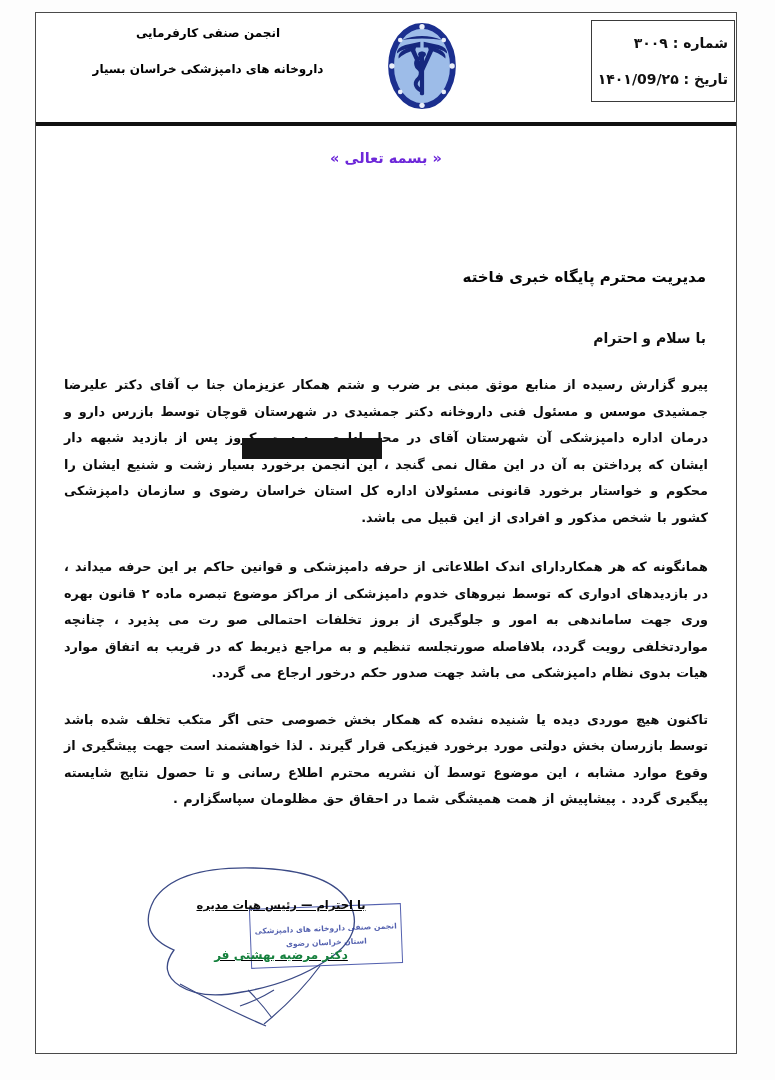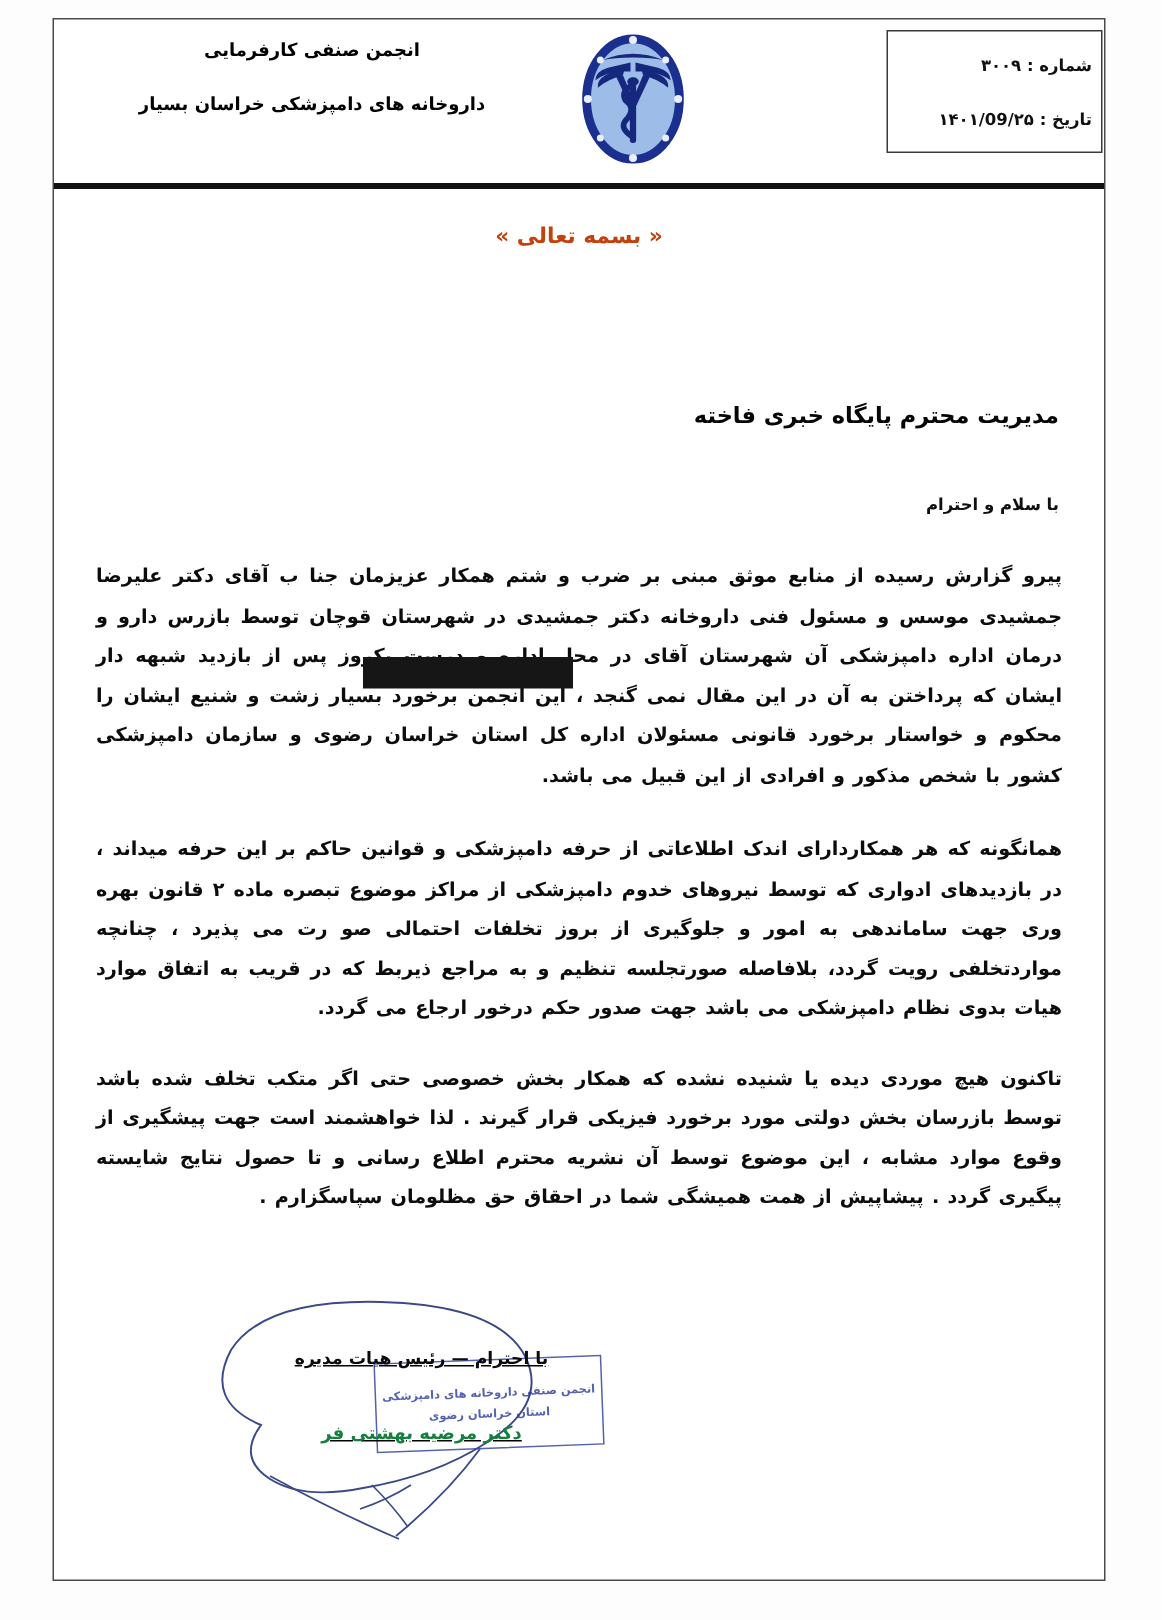--- a/index.html
+++ b/index.html
@@ -54,21 +54,21 @@
     height: 82px;
     border: 1px solid #3a3a3a;
     box-sizing: border-box;
     display: flex;
     flex-direction: column;
     justify-content: space-around;
     align-items: flex-start;
     padding: 4px 6px;
   }
   .meta-line {
-    font-size: 11px;
+    font-size: 14px;
     font-weight: bold;
     color: #101010;
     letter-spacing: 0.2px;
     direction: rtl;
     white-space: nowrap;
   }
 
   #org-titles {
     position: absolute;
     left: 8px;
@@ -114,38 +114,38 @@
     direction: rtl;
   }
 
   #basmala {
     position: absolute;
     left: 0; right: 0;
     top: 22px;
     text-align: center;
     font-size: 14.5px;
     font-weight: bold;
-    color: #c2410c;
+    color: #6d28d9;
   }
 
   #recipient {
     position: absolute;
     right: 30px;
     top: 140px;
     font-size: 15px;
     font-weight: bold;
     color: #060606;
     letter-spacing: 0.2px;
   }
 
   #salutation {
     position: absolute;
     right: 30px;
     top: 202px;
-    font-size: 11px;
+    font-size: 14px;
     font-weight: bold;
     color: #101010;
   }
 
   #paragraphs {
     position: absolute;
     right: 28px;
     left: 28px;
     top: 244px;
   }

